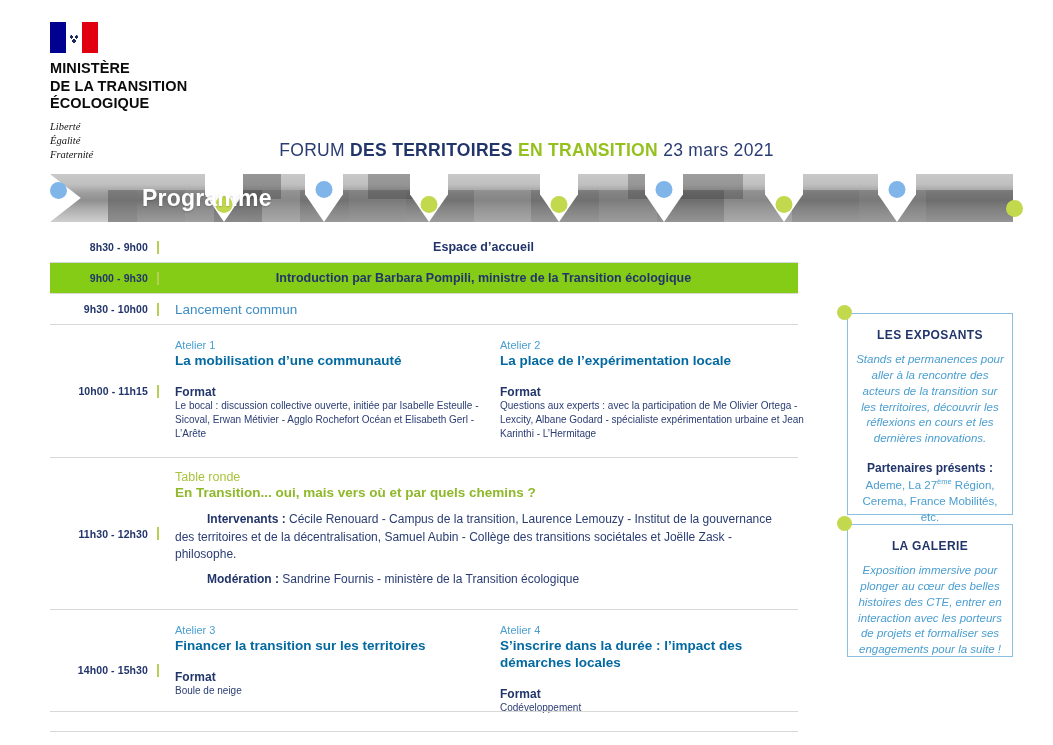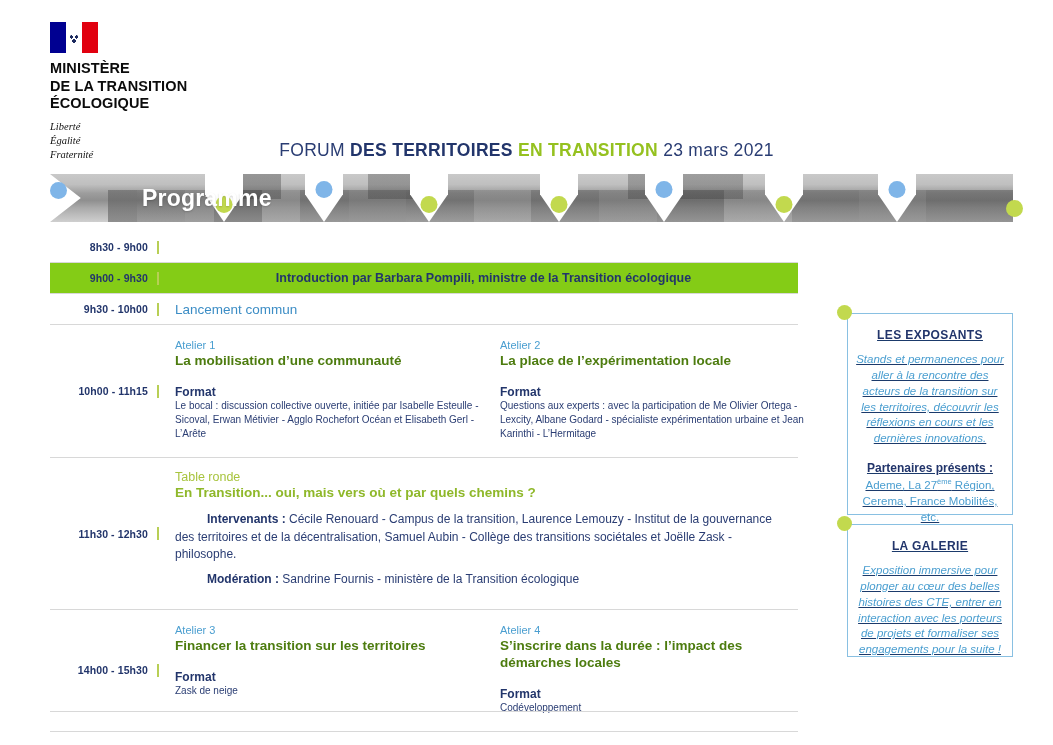--- a/index.html
+++ b/index.html
@@ -238,21 +238,21 @@
   }
   .col { width: 325px; flex: 0 0 325px; padding-right: 12px; box-sizing: border-box; }
   .atelier-kicker {
     font-size: 11px;
     color: #4a9ed0;
     margin-bottom: 2px;
   }
   .atelier-title {
     font-size: 13.5px;
     font-weight: bold;
-    color: #4d7c0f;
+    color: #0369a1;
     line-height: 1.25;
   }
   .format-label {
     margin-top: 15px;
     font-size: 12px;
     font-weight: bold;
     color: #22356b;
   }
   .format-body {
     font-size: 10px;
@@ -280,21 +280,20 @@
   }
   .tr-line b { font-weight: bold; color: #22356b; margin-left: 32px; }
 
   
   .side-box {
     position: absolute;
     border: 1.5px solid #89c0e2;
     background: #ffffff;
     box-sizing: border-box;
     text-align: center;
-    text-decoration: underline;
   }
   .side-box .corner-dot {
     position: absolute;
     left: -11px;
     top: -9px;
     width: 15px; height: 15px;
     border-radius: 50%;
     background: #c2d94e;
   }
   .side-title {
@@ -395,20 +394,23 @@
   <div class="banner-label">Programme</div>
 </div>
 
 <div class="schedule">
 
   <div class="row simple-row">
     <div class="time-cell">
       <span class="time-text">8h30 - 9h00</span>
     </div>
     <div class="time-sep"></div>
+    <div class="row-content">
+      <div class="centered-label">Espace d’accueil</div>
+    </div>
   </div>
 
   <div class="row simple-row shaded">
     <div class="time-cell">
       <span class="time-text">9h00 - 9h30</span>
     </div>
     <div class="time-sep"></div>
     <div class="row-content">
       <div class="centered-label">Introduction par Barbara Pompili, ministre de la Transition écologique</div>
     </div>
@@ -467,21 +469,21 @@
     <div class="time-cell">
       <span class="time-text">14h00 - 15h30</span>
     </div>
     <div class="time-sep" style="align-self:center"></div>
     <div class="row-content">
       <div class="two-col">
         <div class="col">
           <div class="atelier-kicker">Atelier 3</div>
           <div class="atelier-title">Financer la transition sur les territoires</div>
           <div class="format-label">Format</div>
-          <div class="format-body">Zask de neige</div>
+          <div class="format-body">Boule de neige</div>
         </div>
         <div class="col">
           <div class="atelier-kicker">Atelier 4</div>
           <div class="atelier-title">S’inscrire dans la durée : l’impact des démarches locales</div>
           <div class="format-label">Format</div>
           <div class="format-body">Codéveloppement</div>
         </div>
       </div>
     </div>
   </div>

